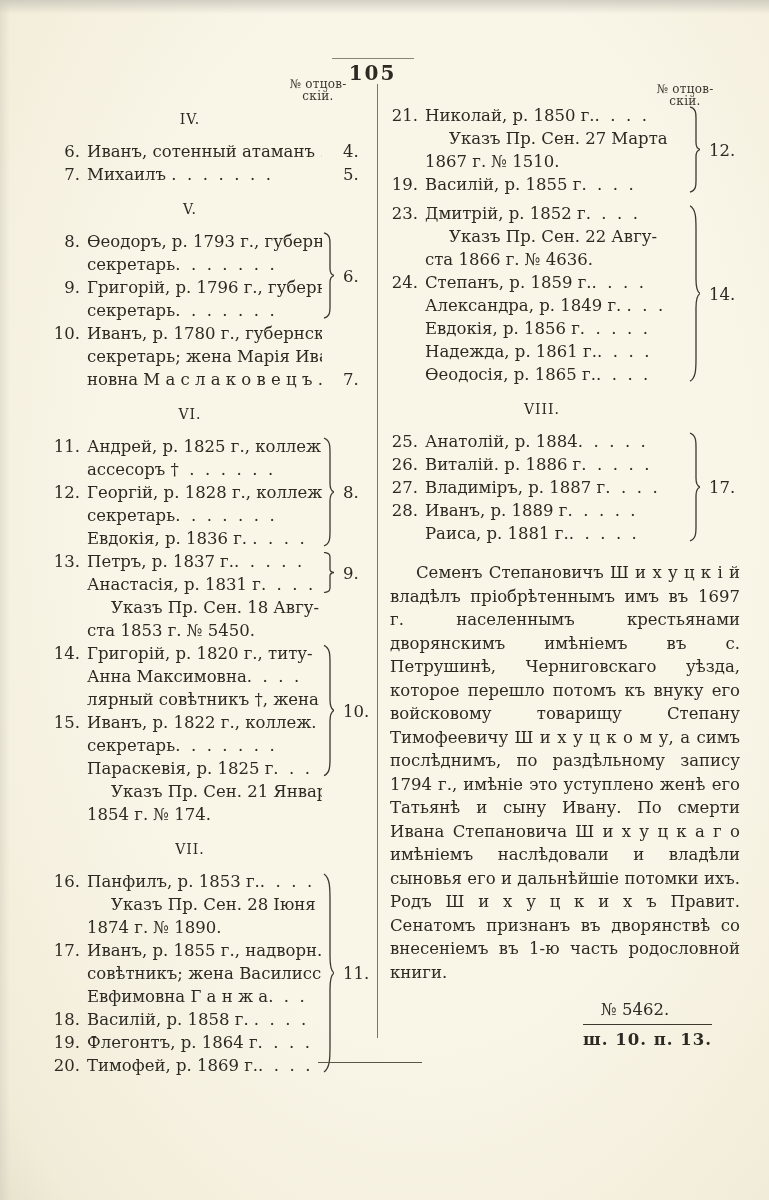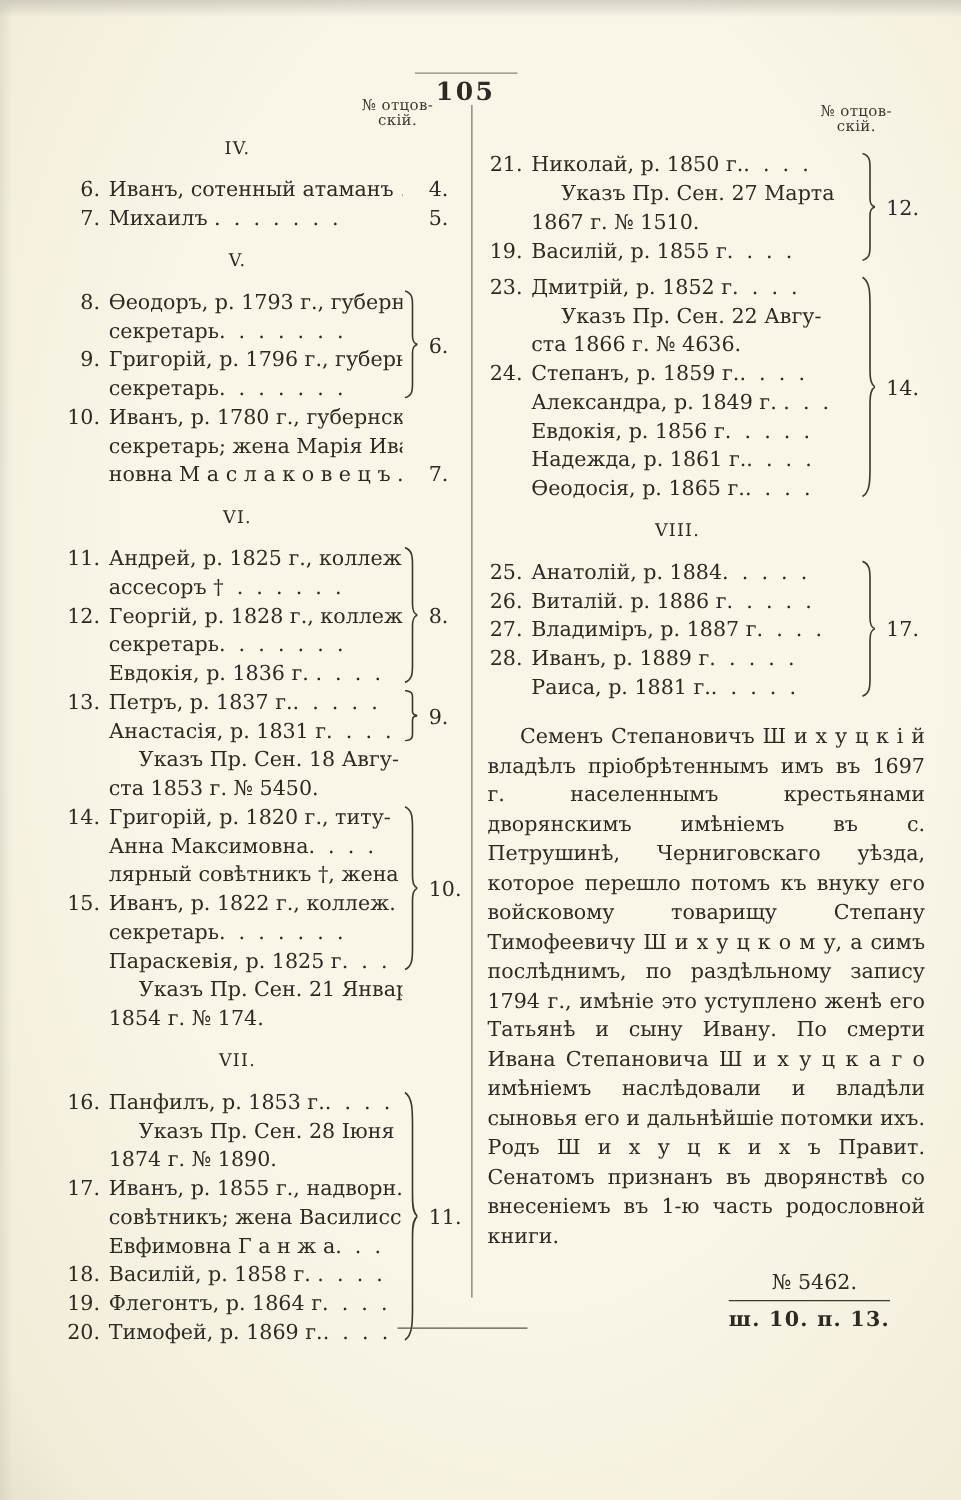--- a/index.html
+++ b/index.html
@@ -28,41 +28,41 @@
 
   .colhead{width:70px;text-align:center;font-size:12px;line-height:11.5px;
     letter-spacing:.3px;color:#3a362d;}
   #colhead-left{left:283px;top:79px;}
   #colhead-right{left:650px;top:84px;}
 
   #divider{left:377px;top:84px;width:1px;height:954px;background:#4d493d;opacity:.75;}
 
   .col{position:absolute;}
   #leftcol{left:52px;top:104px;width:322px;}
-  #rightcol{left:390px;top:120px;width:350px;}
+  #rightcol{left:390px;top:104px;width:350px;}
 
   .hd{text-align:center;padding-right:46px;margin:12px 0 9px;font-size:14px;
     letter-spacing:1px;}
   #leftcol .hd:first-child{margin-top:4px;}
 
   .grp{display:grid;grid-template-columns:1fr 14px 38px;margin:0;}
   .lines{grid-column:1;min-width:0;}
   .ln{white-space:pre;overflow:hidden;}
   .en{display:inline-block;width:28px;text-align:right;padding-right:7px;}
   .ln.u .tx{padding-left:24px;}
   .brc{grid-column:2;position:relative;}
   .brc svg{position:absolute;top:2px;left:0;width:12px;height:calc(100% - 5px);}
   .ref{grid-column:3;display:flex;align-items:center;padding-left:7px;}
   .ref.end{align-items:flex-end;}
 
   .para{margin-top:16px;text-align:justify;text-indent:26px;white-space:normal;
     line-height:23.5px;}
 
   .footer{margin-top:14px;display:flex;justify-content:flex-end;padding-right:28px;}
-  .fbox{text-align:center;}
+  .fbox{text-align:left;}
   .fnum{padding:0 10px 3px 18px;border-bottom:1.5px solid #3c382e;}
   .fcode{padding-top:3px;font-weight:bold;letter-spacing:1px;}
 
   #bottom-rule{left:318px;top:1062px;width:104px;height:1px;background:#5a5546;}
 </style>
 </head>
 <body>
 
 <div id="page">
 

